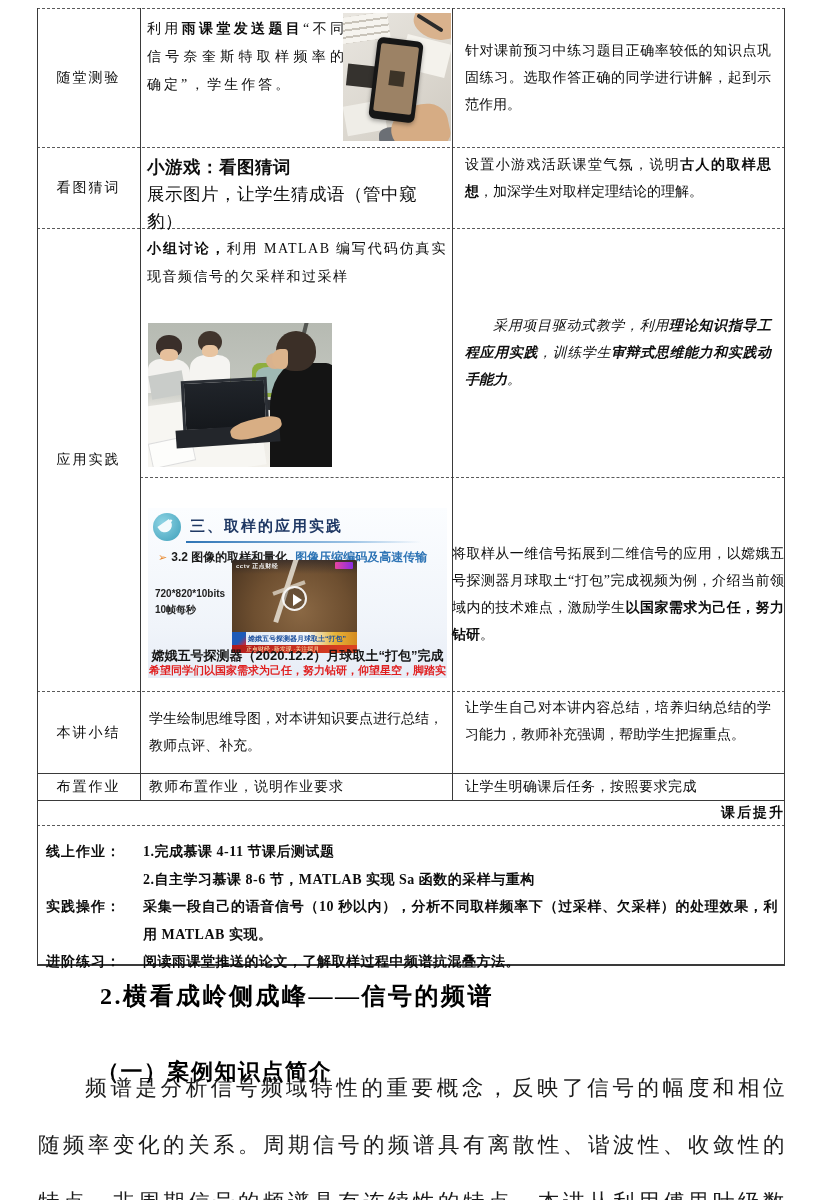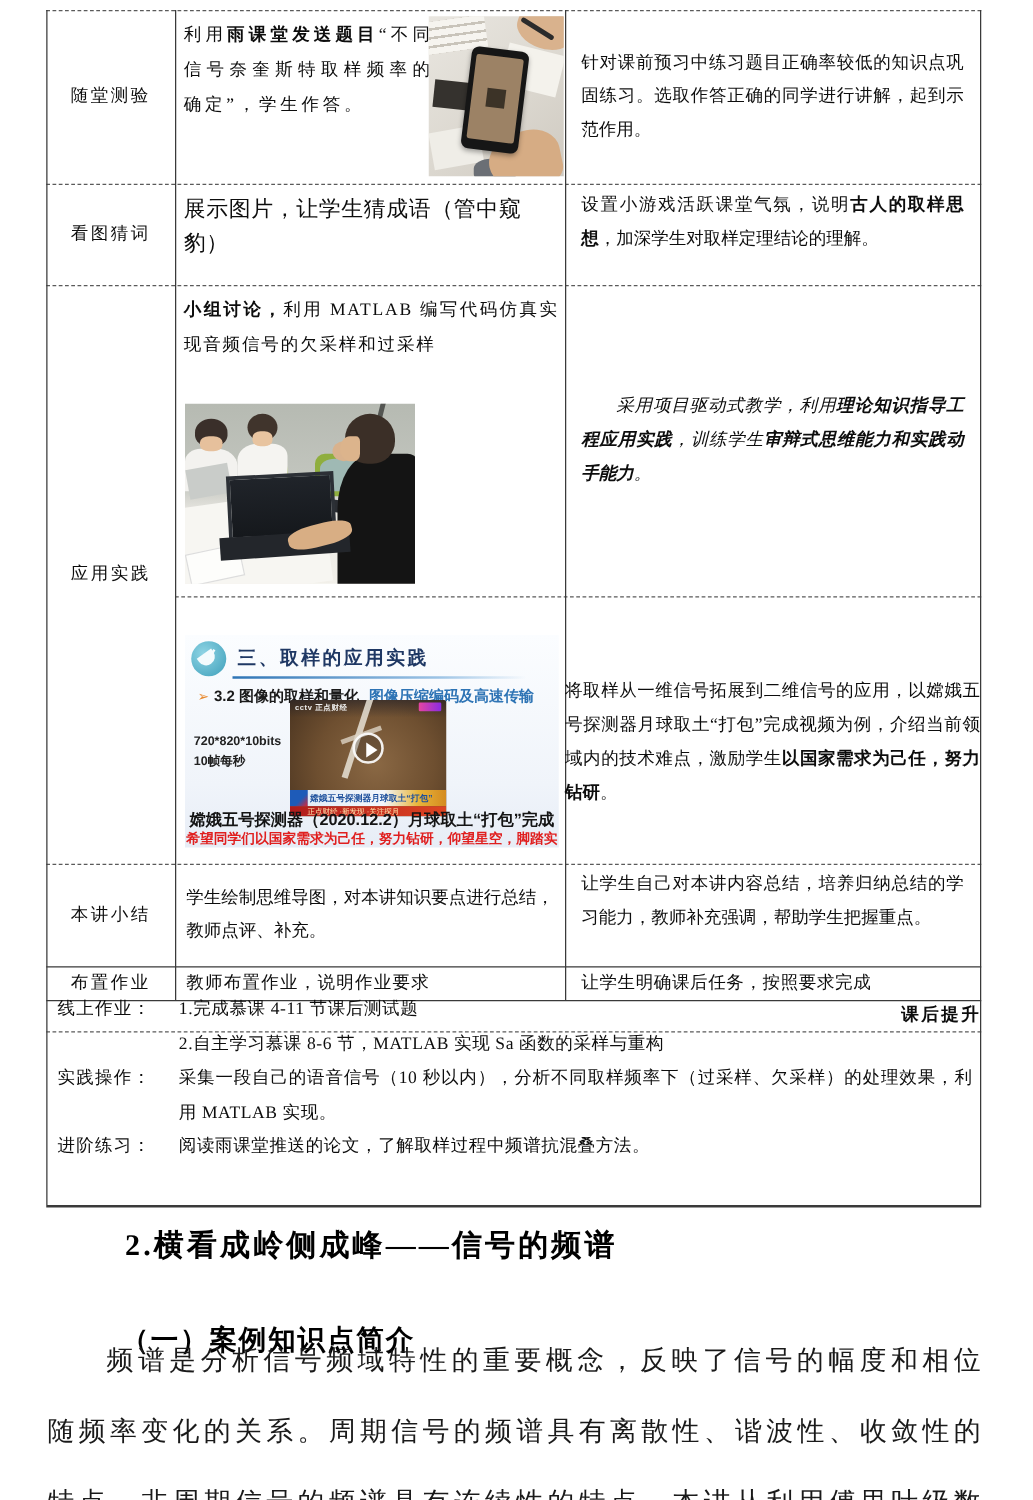--- a/index.html
+++ b/index.html
@@ -142,20 +142,21 @@
         </div>
     </div>
     <div class="cell vcenter" style="left:415px;top:0;width:332px;height:139px;padding:0 13px;">
       <div class="just">针对课前预习中练习题目正确率较低的知识点巩固练习。选取作答正确的同学进行讲解，起到示范作用。</div>
     </div>
 
     <div class="cell label-cell" style="left:0;top:139px;width:103px;height:81px;">
       <span>看图猜词</span>
     </div>
     <div class="cell" style="left:110px;top:146px;width:302px;font-size:17.5px;letter-spacing:.5px;">
+      <div><b>小游戏：看图猜词</b></div>
       <div>展示图片，让学生猜成语（管中窥豹）</div>
     </div>
     <div class="cell just" style="left:428px;top:143px;width:306px;">
       <span>设置小游戏活跃课堂气氛，说明</span><b>古人的取样思想</b><span>，加深学生对取样定理结论的理解。</span>
     </div>
 
     <div class="cell label-cell" style="left:0;top:220px;width:103px;height:463px;">
       <span>应用实践</span>
     </div>
     <div class="cell just" style="left:110px;top:227px;width:300px;letter-spacing:1.5px;line-height:28px;">
@@ -240,21 +241,21 @@
     <div class="cell just" style="left:428px;top:686px;width:306px;">让学生自己对本讲内容总结，培养归纳总结的学习能力，教师补充强调，帮助学生把握重点。</div>
 
     <div class="cell label-cell" style="left:0;top:765px;width:103px;height:27px;line-height:27px;">
       <span>布置作业</span>
     </div>
     <div class="cell" style="left:112px;top:765px;line-height:27px;letter-spacing:1px;">教师布置作业，说明作业要求</div>
     <div class="cell" style="left:428px;top:765px;line-height:27px;letter-spacing:.5px;">让学生明确课后任务，按照要求完成</div>
 
     <div class="cell" style="left:0;top:792px;width:748px;height:25px;line-height:25px;text-align:right;font-weight:bold;letter-spacing:2px;">课后提升</div>
 
-    <div class="cell" style="left:9px;top:786px;width:732px;line-height:27.5px;letter-spacing:.5px;">
+    <div class="cell" style="left:9px;top:830px;width:732px;line-height:27.5px;letter-spacing:.5px;font-weight:bold;">
       <div class="ac-item">
         <div class="ac-label">线上作业：</div>
         <div class="ac-text">
           <div>1.完成慕课 4-11 节课后测试题</div>
           <div>2.自主学习慕课 8-6 节，MATLAB 实现 Sa 函数的采样与重构</div>
         </div>
       </div>
       <div class="ac-item">
         <div class="ac-label">实践操作：</div>
         <div class="ac-text">采集一段自己的语音信号（10 秒以内），分析不同取样频率下（过采样、欠采样）的处理效果，利用 MATLAB 实现。</div>

